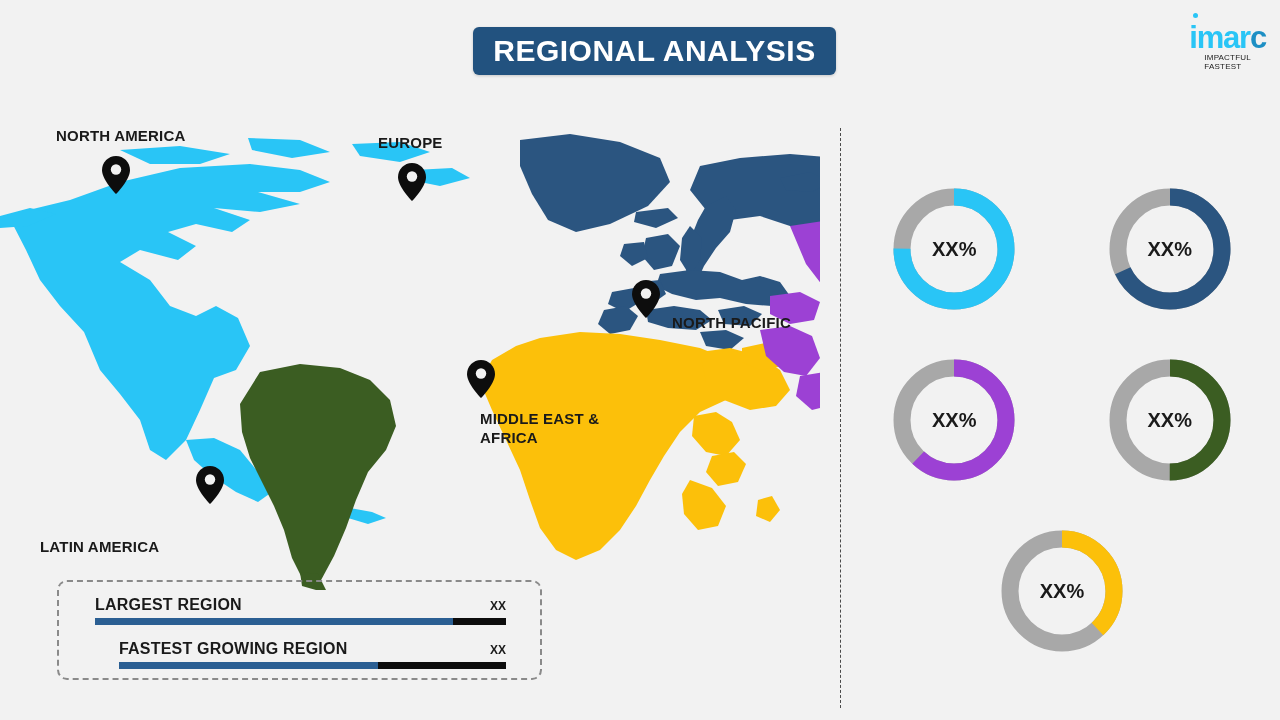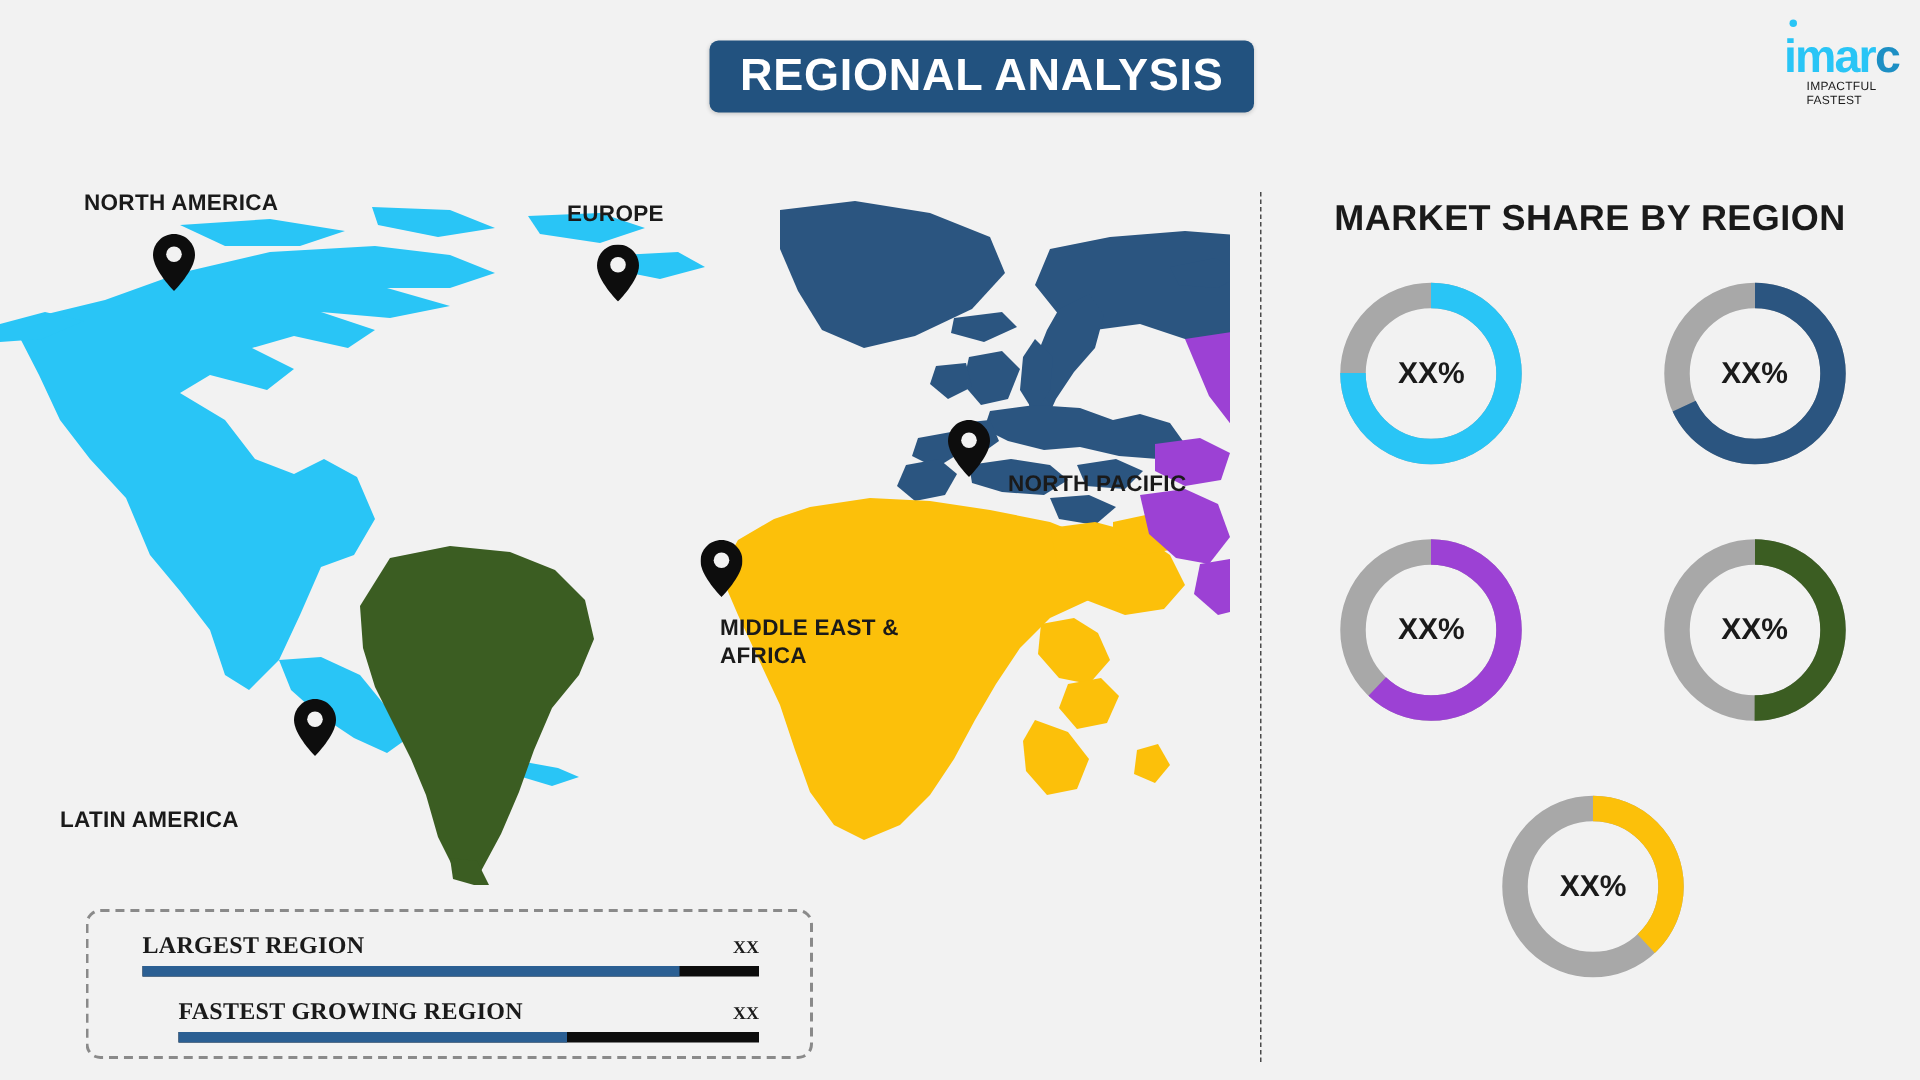--- a/index.html
+++ b/index.html
@@ -118,28 +118,27 @@
   .pin {
     position: absolute;
     width: 28px;
     height: 38px;
   }
 
   
   .legend-box {
     position: absolute;
     left: 57px;
-    top: 606px;
+    top: 580px;
     width: 485px;
     height: 100px;
     border: 2px dashed #8a8a8a;
     border-radius: 10px;
     box-sizing: border-box;
     padding: 14px 34px 10px 36px;
-    font-family: Liberation Serif, serif;
   }
   .legend-row { position: relative; margin-bottom: 15px; }
   .legend-row:last-child { margin-bottom: 0; margin-left: 24px; }
   .legend-row-top {
     display: flex;
     align-items: baseline;
     justify-content: space-between;
   }
   .legend-name {
     font-size: 16px;
@@ -363,21 +362,20 @@
       <div class="legend-row-top">
         <span class="legend-name">FASTEST GROWING REGION</span>
         <span class="legend-value">XX</span>
       </div>
       <div class="legend-bar">
         <div class="legend-bar-fill" style="width: 67%;"></div>
       </div>
     </div>
   </div>
 
-  <div class="panel-title">MARKET SHARE BY REGION</div>
 
   <div class="donut-grid">
     <div class="donut-row">
       <div class="donut">
         <svg viewBox="0 0 134 134">
           <circle class="track" cx="67" cy="67" r="52" fill="none" stroke-width="17" stroke="#a8a8a8"></circle>
           <circle class="value" cx="67" cy="67" r="52" fill="none" stroke-width="17" stroke="#29c5f6" stroke-dasharray="245.04422698000388 326.7256359733385"></circle>
         </svg>
         <div class="donut-label">XX%</div>
       </div>

